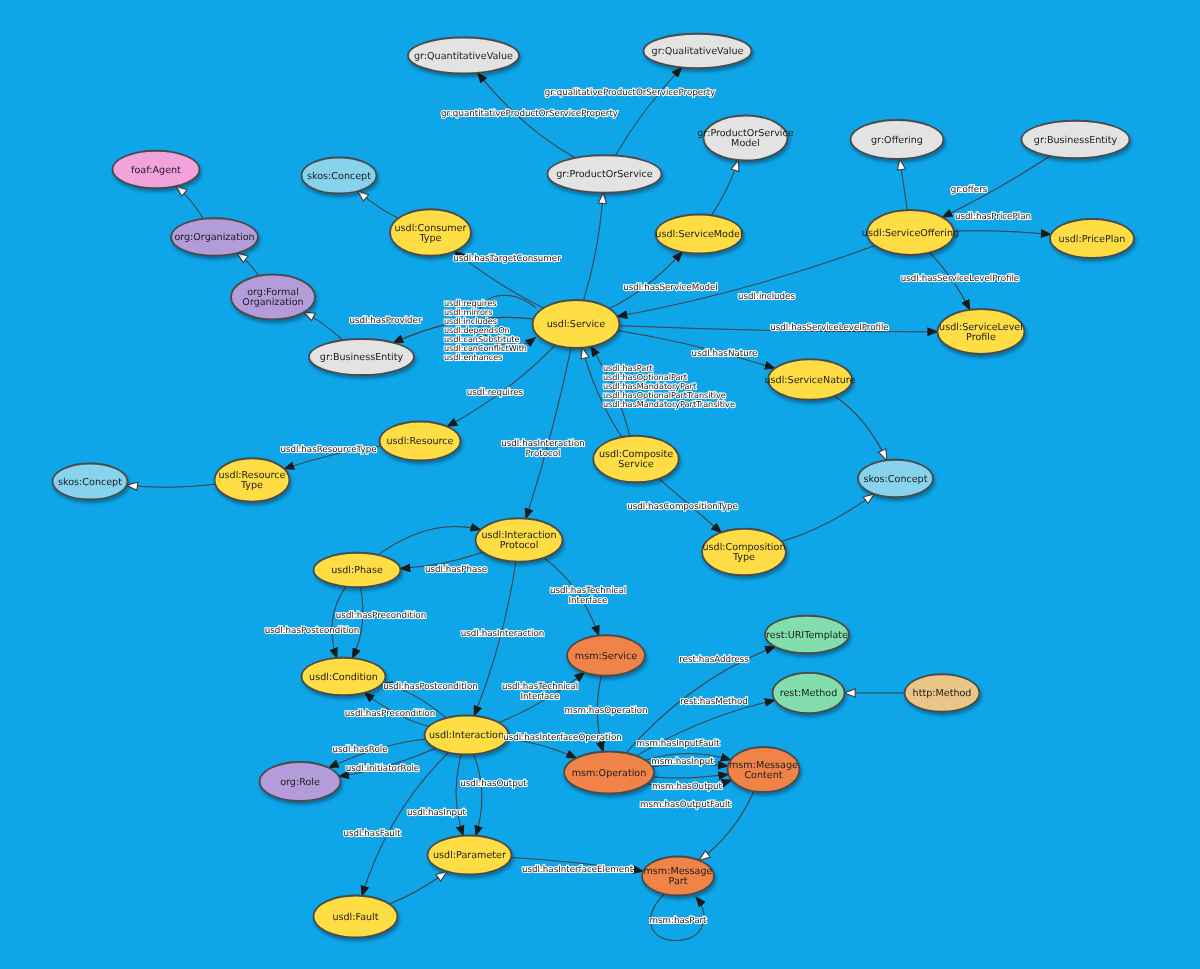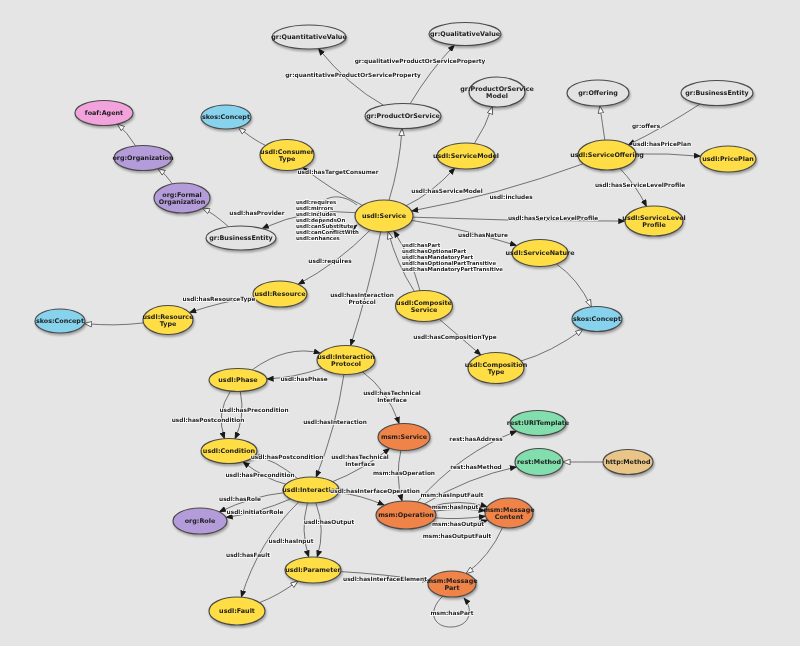--- a/index.html
+++ b/index.html
@@ -1,17 +1,17 @@
 <!DOCTYPE html>
 <html><head>
 <meta charset="utf-8">
 <style>
   html,body{margin:0;padding:0;background:#ffffff;}
-  .stage{position:relative;width:800px;height:646px;background:#e5e5e5;overflow:hidden;
-         font-family:"DejaVu Sans", sans-serif;font-weight:bold;}
+  .stage{position:relative;width:800px;height:646px;background:#0ea5e9;overflow:hidden;
+         font-family:"DejaVu Sans", sans-serif;}
   svg{display:block;}
   .edge{fill:none;stroke:#3f3f3f;stroke-width:0.7;}
   .node-ellipse{stroke-width:1.2;filter:drop-shadow(1.5px 2px 1px rgba(0,0,0,0.30));}
   .node-label{font-family:"DejaVu Sans", sans-serif;font-size:6.4px;fill:#1c1c1c;}
   .edge-label{font-family:"DejaVu Sans", sans-serif;font-size:5.8px;fill:#222;
               paint-order:stroke;stroke:#ffffff;stroke-width:1.4px;}
   .edge-label.sm{font-size:5.4px;}
 </style>
 </head>
 <body>

